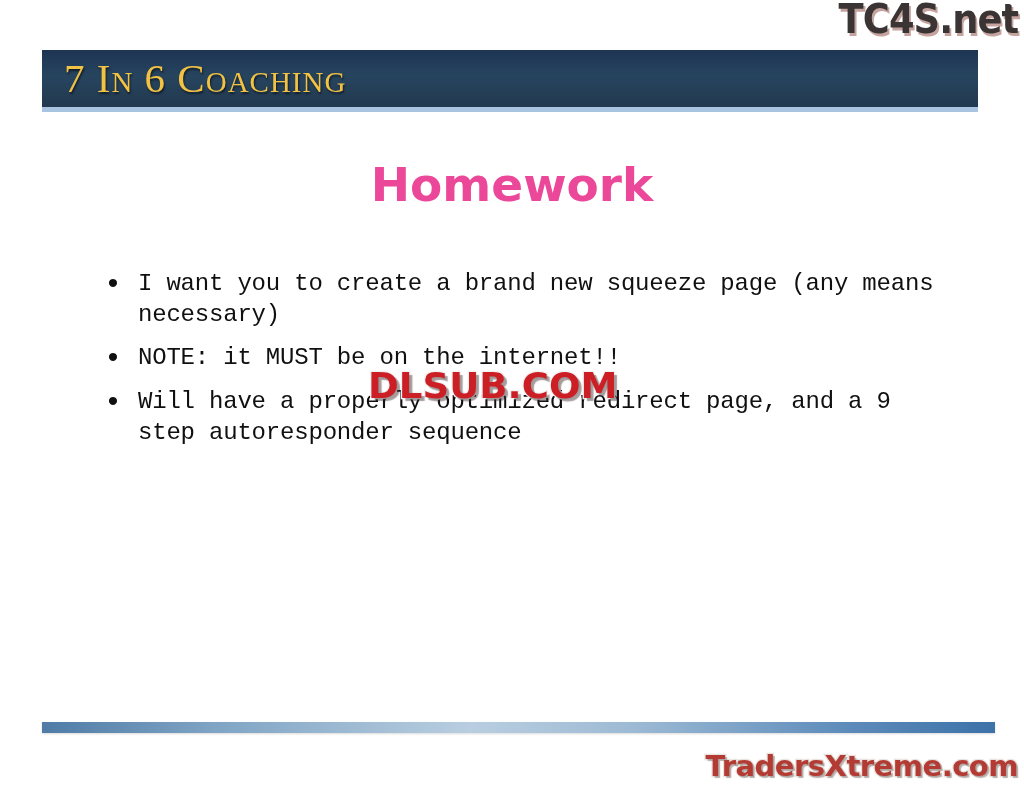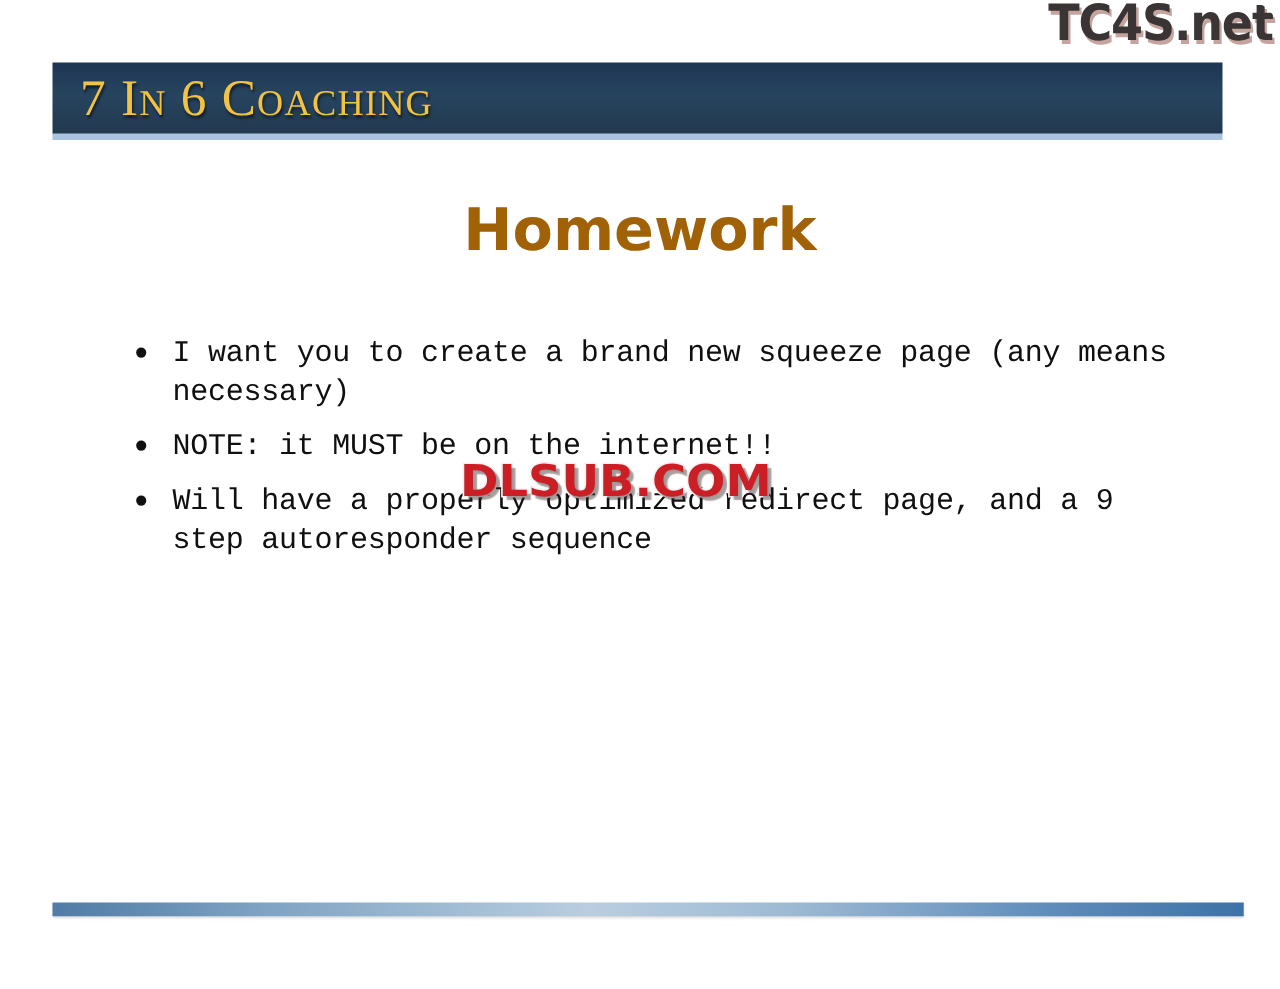--- a/index.html
+++ b/index.html
@@ -64,21 +64,21 @@
   
   .slide-title {
     position: absolute;
     left: 0;
     top: 157px;
     width: 1024px;
     text-align: center;
     font-family: "DejaVu Sans", sans-serif;
     font-weight: bold;
     font-size: 47px;
-    color: #a16207;
+    color: #ec4899;
   }
 
   
   .body-list {
     position: absolute;
     left: 96px;
     top: 268px;
     width: 860px;
     margin: 0;
     padding: 0;
@@ -170,14 +170,15 @@
   <ul class="body-list">
     <li class="bullet-item">I want you to create a brand new squeeze page (any means necessary)</li>
     <li class="bullet-item">NOTE: it MUST be on the internet!!</li>
     <li class="bullet-item">Will have a properly optimized redirect page, and a 9 step autoresponder sequence</li>
   </ul>
 
   <div class="overlay-watermark">DLSUB.COM</div>
 
   <div class="footer-bar"></div>
 
+  <div class="brand-watermark">TradersXtreme.com</div>
 
 </div>
 
 </body></html>

